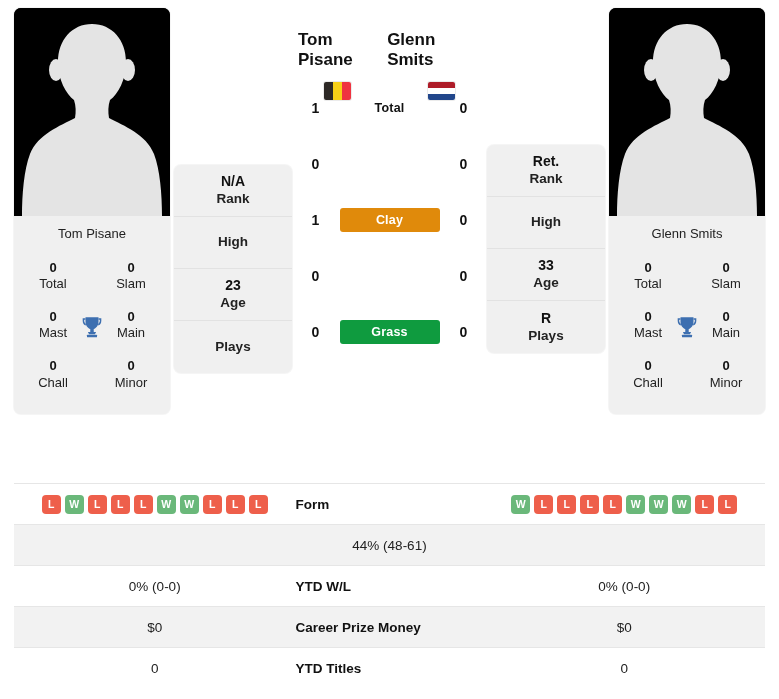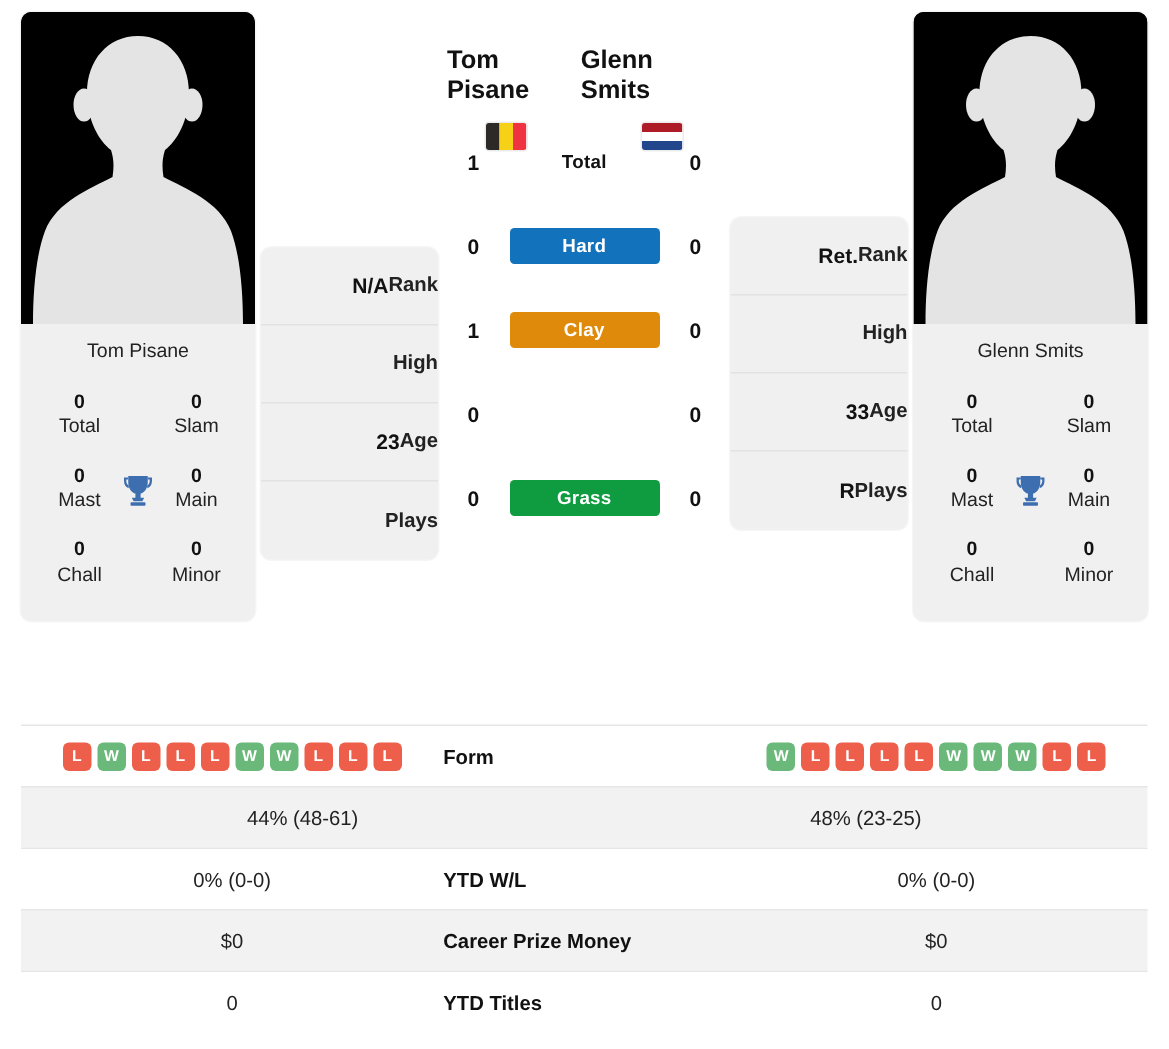--- a/index.html
+++ b/index.html
@@ -61,22 +61,22 @@
     width: 118px; flex: 0 0 118px;
     background: #f0f0f0;
     border-radius: 7px;
     overflow: hidden;
     box-shadow: 0 0 0 1px rgba(0,0,0,0.04);
   }
   .info-card.left { margin: 157px 0 0 4px; }
   .info-card.right { margin: 137px 4px 0 0; }
   .info-cell {
     height: 52px;
-    display: flex; 
-    align-items: center; justify-content: flex-end;
+    display: flex; flex-direction: column;
+    align-items: center; justify-content: center;
     border-bottom: 1px solid #e2e2e2;
   }
   .info-cell:last-child { border-bottom: none; }
   .info-val { font-size: 14px; font-weight: bold; color: #111; line-height: 1.3; min-height: 0; }
   .info-val:empty { display: none; }
   .info-lab { font-size: 13.5px; color: #222; line-height: 1.35; font-weight: bold; }
 
   
   .center {
     flex: 1 1 auto;
@@ -239,21 +239,20 @@
         </span>
       </div>
       <div class="surfaces">
           <div class="srow">
             <div class="sscore">1</div>
             <div class="sbadge plain">Total</div>
             <div class="sscore">0</div>
           </div>
           <div class="srow">
             <div class="sscore">0</div>
-            <div class="sbadge" style="background: rgb(18, 114, 188);">Hard</div>
             <div class="sscore">0</div>
           </div>
           <div class="srow">
             <div class="sscore">1</div>
             <div class="sbadge" style="background: rgb(224, 138, 11);">Clay</div>
             <div class="sscore">0</div>
           </div>
           <div class="srow">
             <div class="sscore">0</div>
             <div class="sscore">0</div>
@@ -374,23 +373,20 @@
             <span class="fb" style="background: rgb(106, 184, 122);">W</span>
             <span class="fb" style="background: rgb(238, 95, 75);">L</span>
             <span class="fb" style="background: rgb(238, 95, 75);">L</span>
           </div>
         </div>
       </div>
       <div class="table-row alt">
         <div class="cell-side">
           <span class="cell-val">44% (48-61)</span>
         </div>
-        <div class="cell-side">
-          <span class="cell-val">48% (23-25)</span>
-        </div>
       </div>
       <div class="table-row">
         <div class="cell-side">
           <span class="cell-val">0% (0-0)</span>
         </div>
         <div class="cell-mid">YTD W/L</div>
         <div class="cell-side">
           <span class="cell-val">0% (0-0)</span>
         </div>
       </div>

